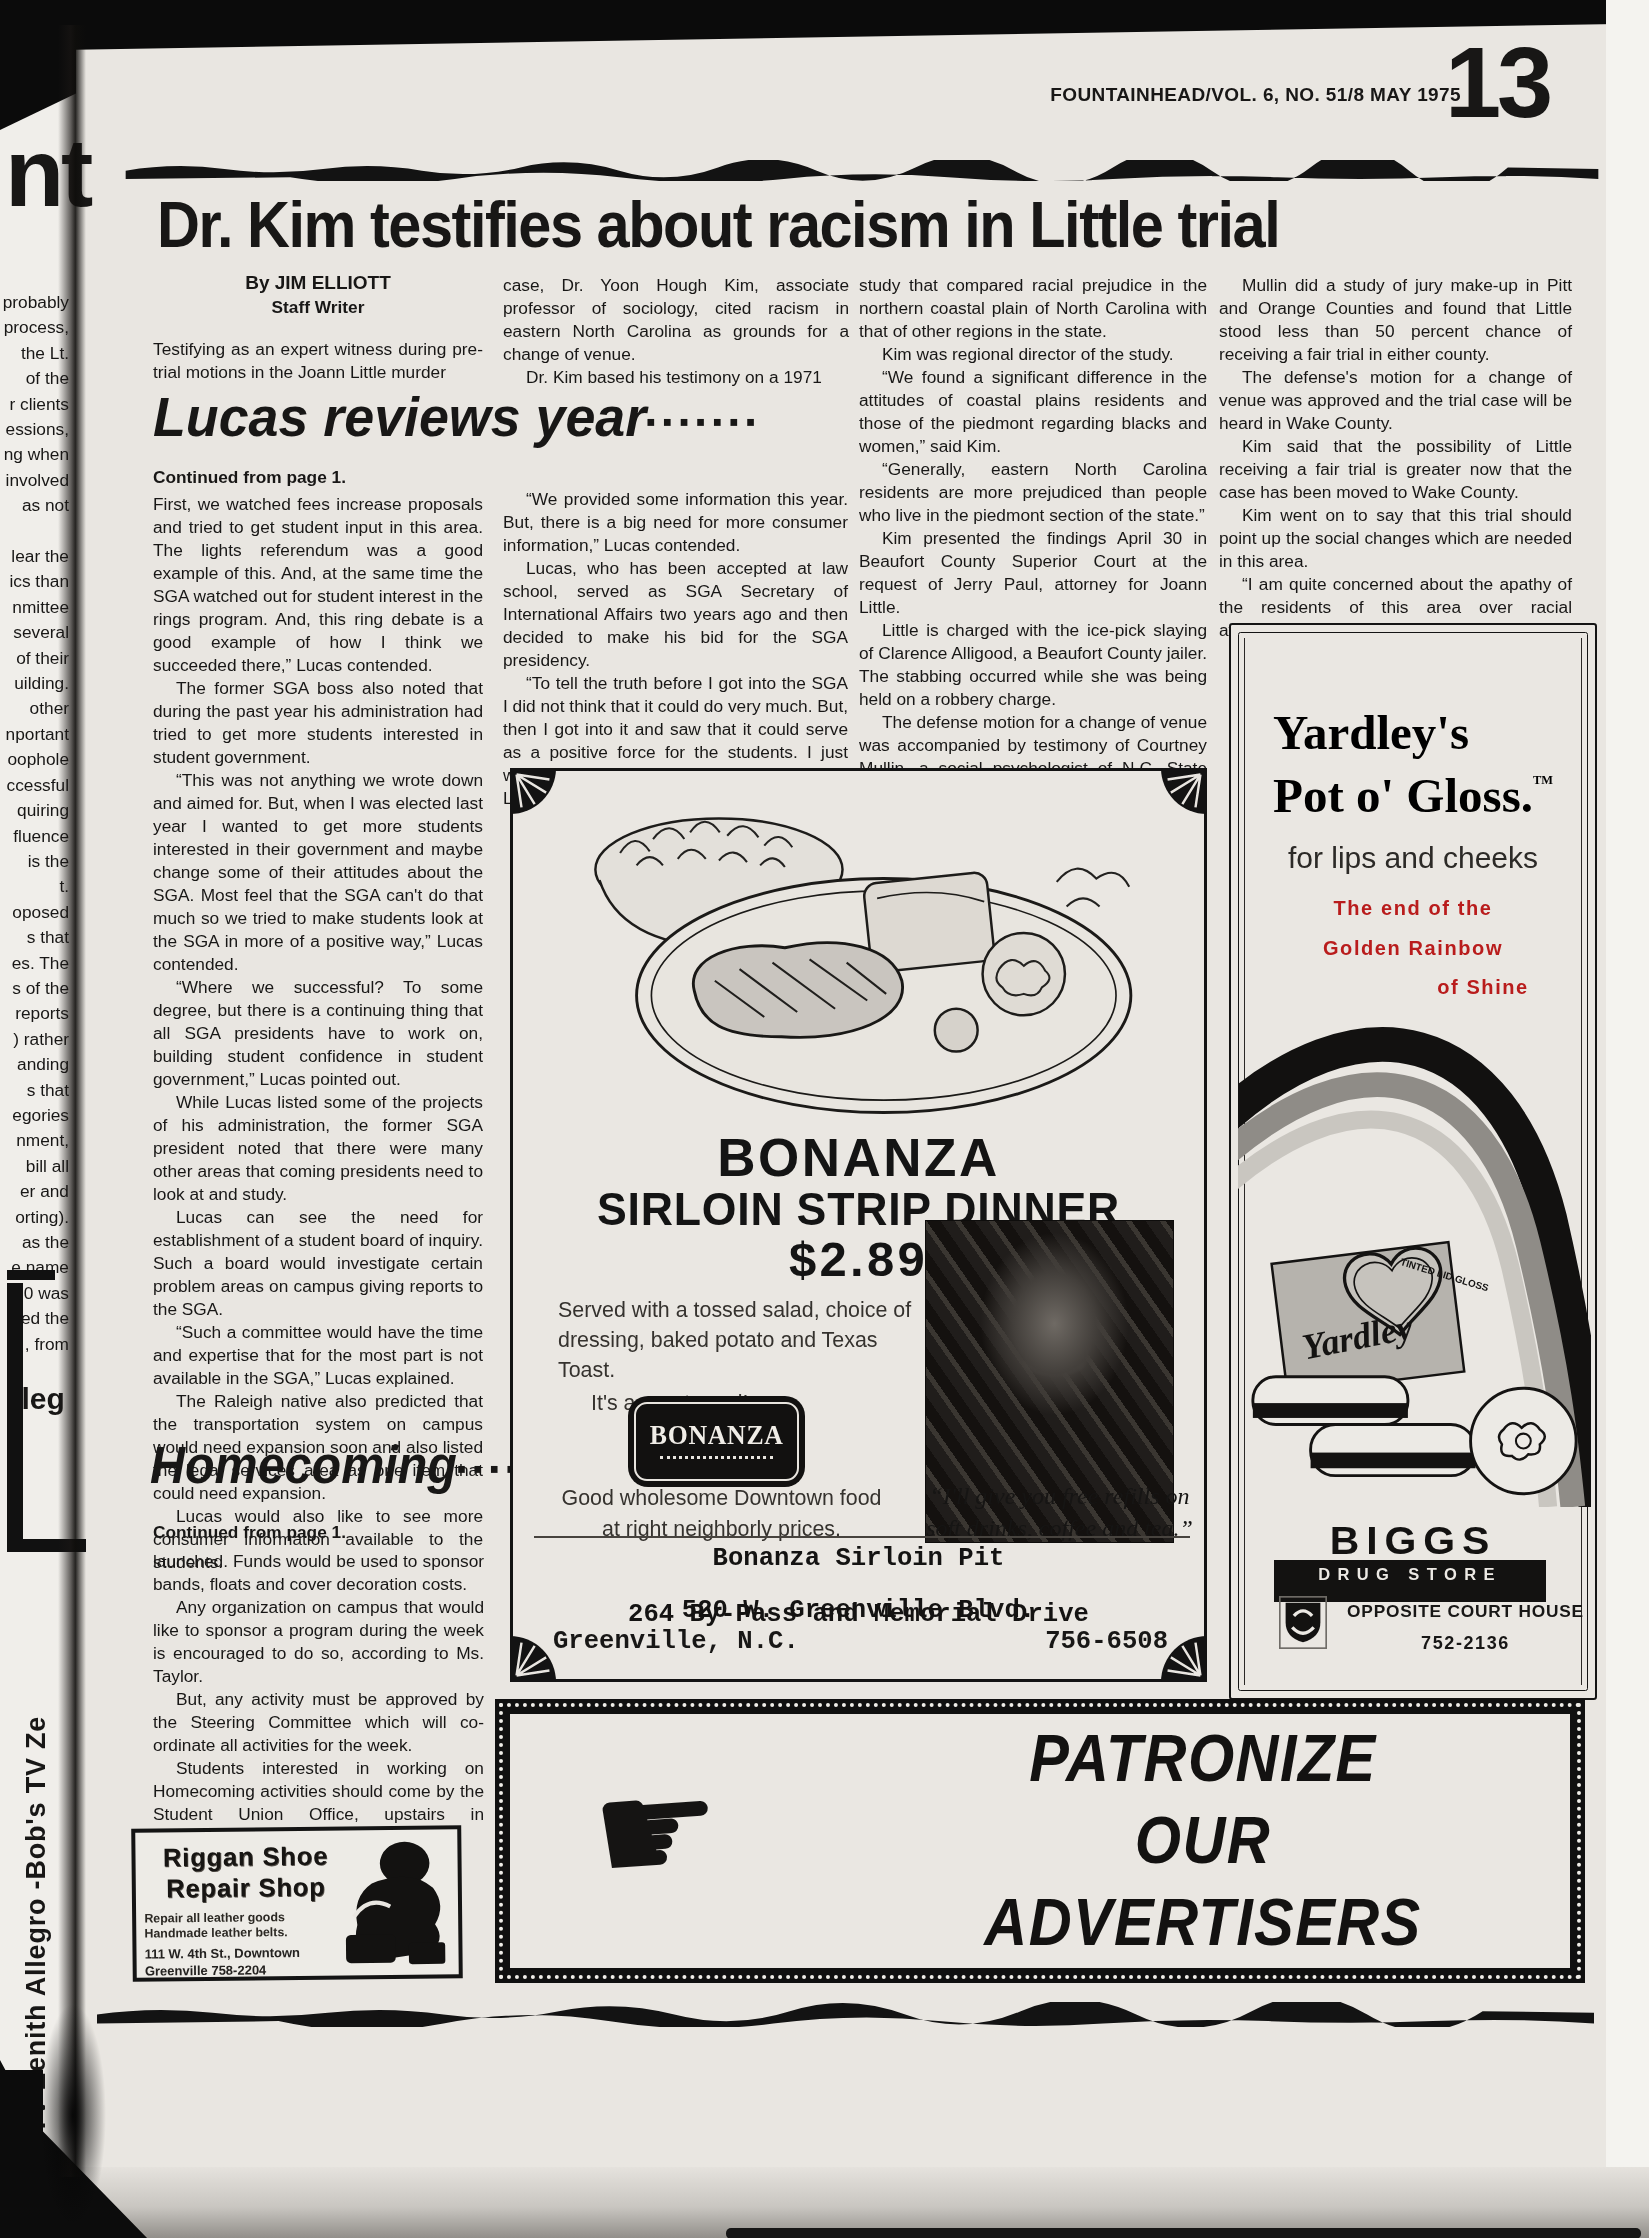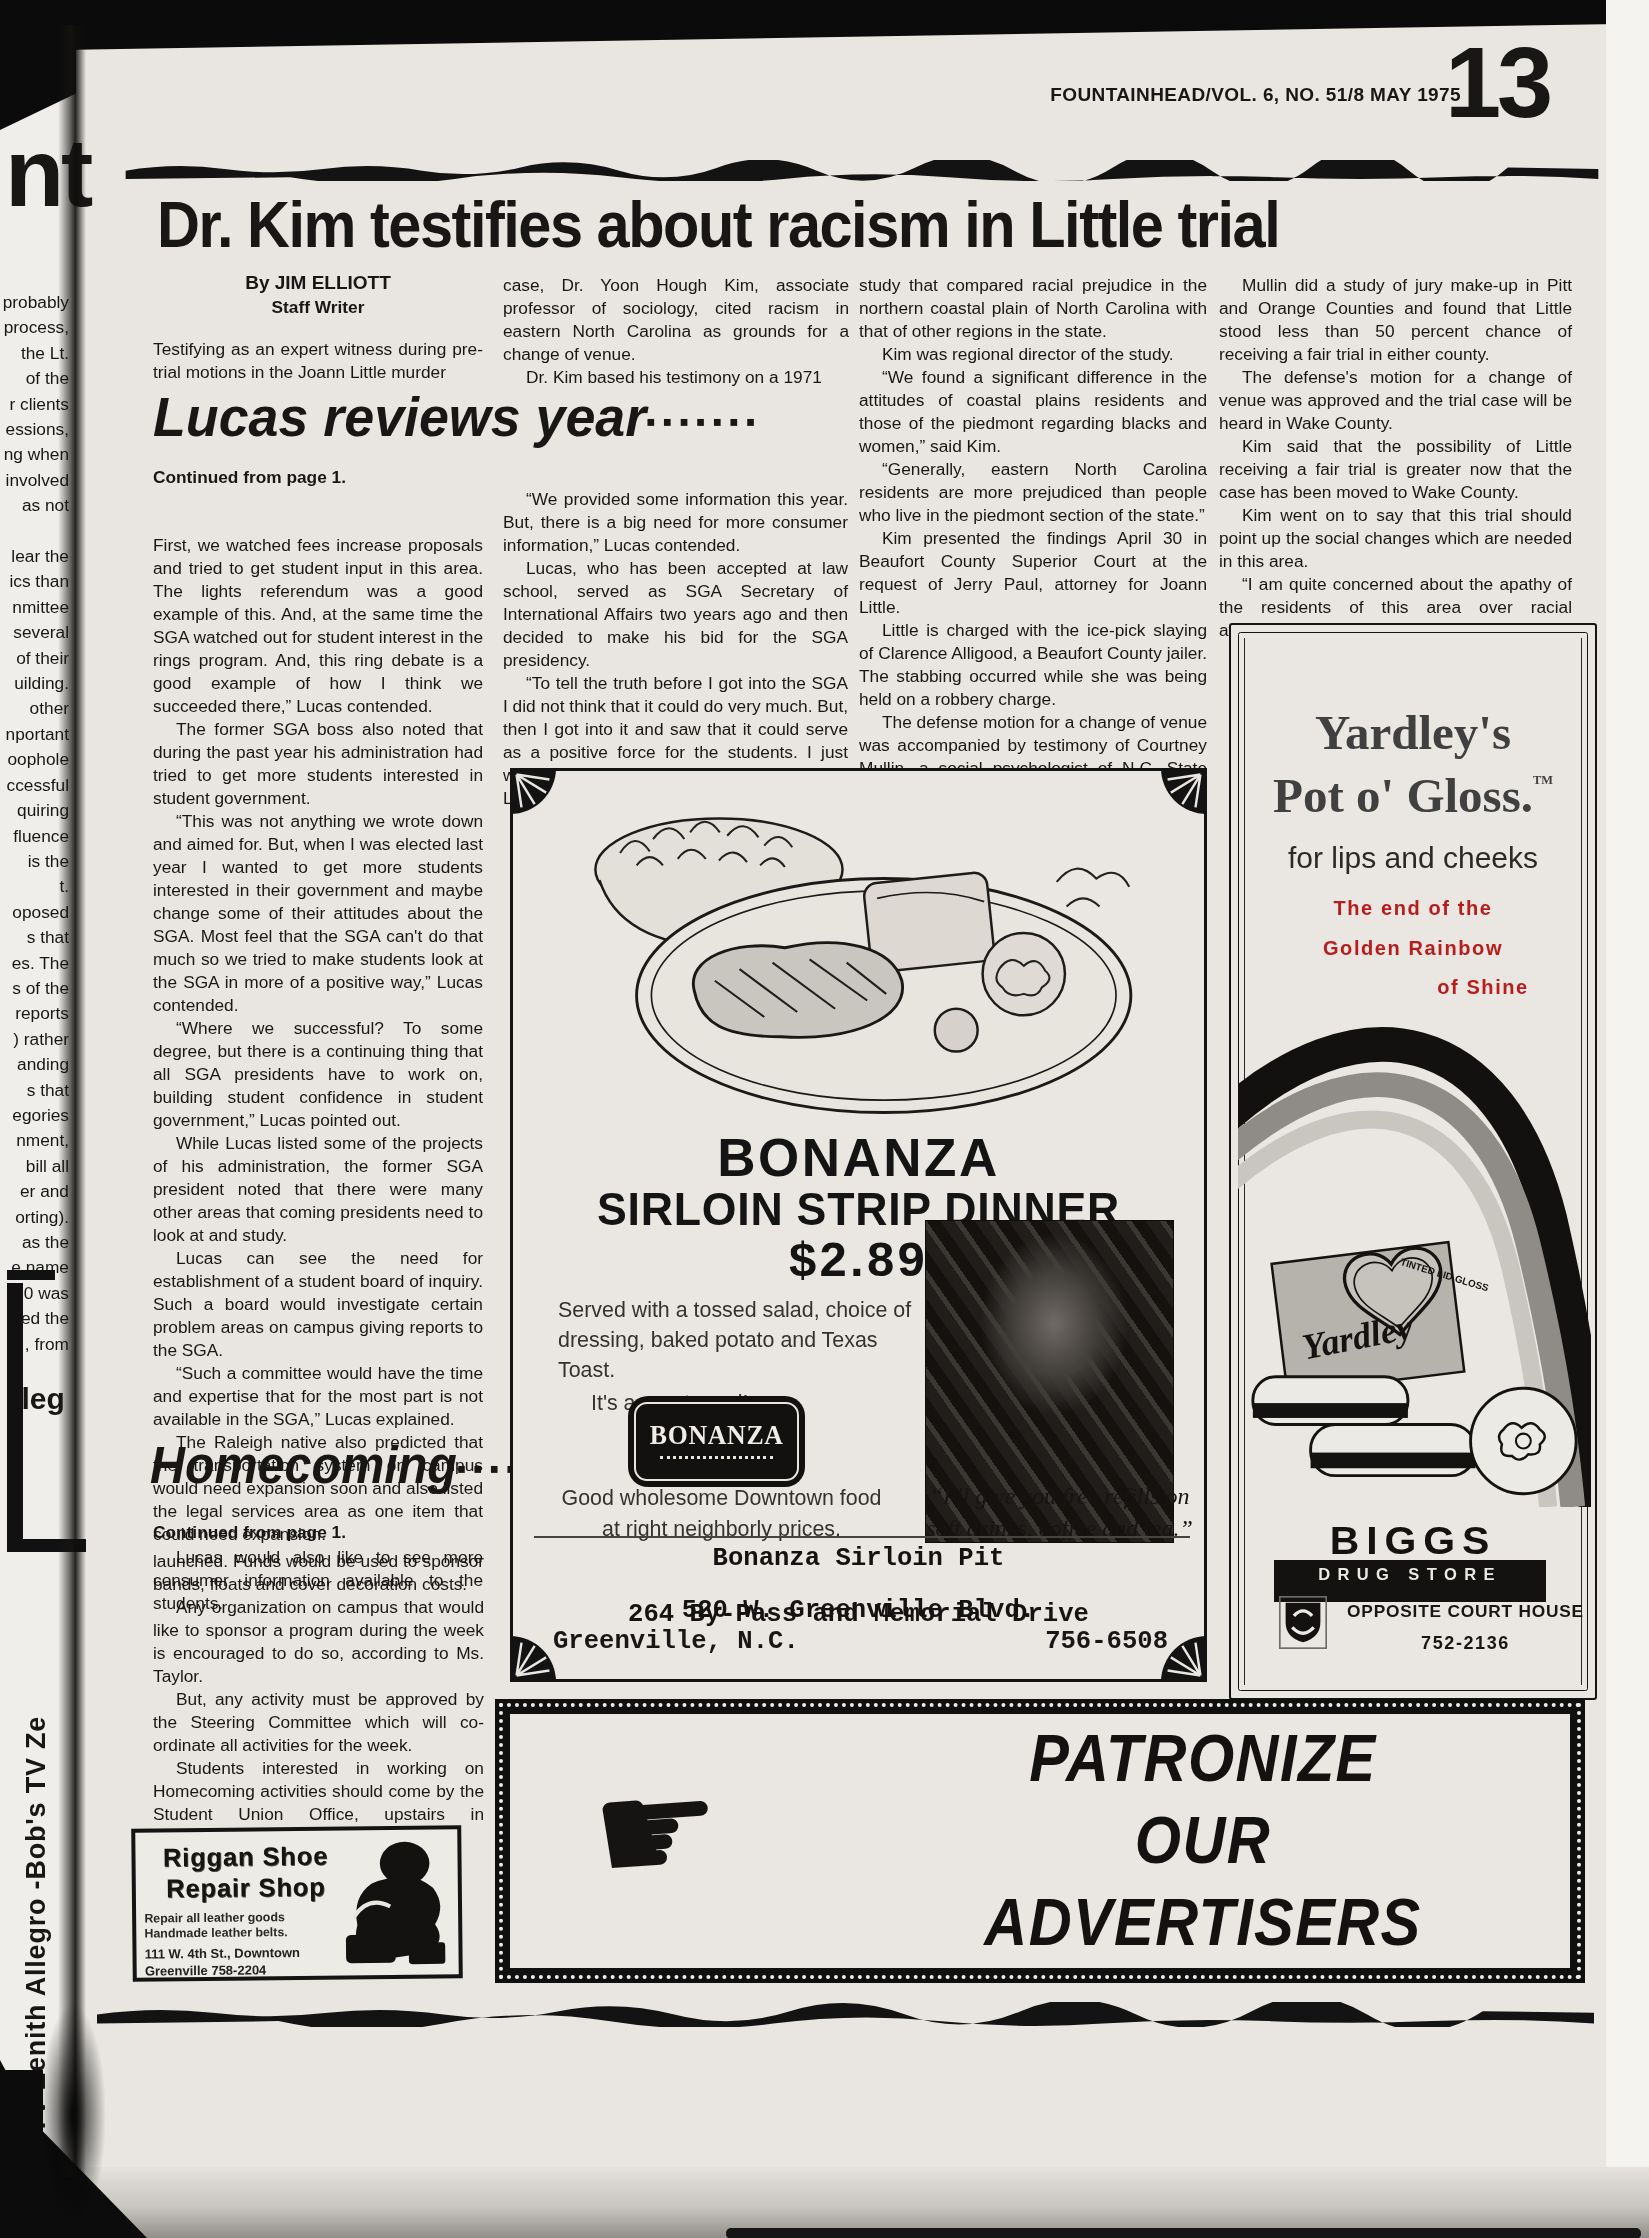--- a/index.html
+++ b/index.html
@@ -57,21 +57,21 @@
   .kim-col1{left:153px;top:338px;width:330px;}
   .kim-col2{left:503px;top:274px;width:346px;}
   .kim-col3{left:859px;top:274px;width:348px;}
   .kim-col4{left:1219px;top:274px;width:353px;}
 
   .section-headline{font-style:italic;font-weight:900;letter-spacing:0;white-space:nowrap;}
   .lucas-headline{left:153px;top:384px;font-size:56px;transform:scaleX(.96);transform-origin:left;}
   .headline-dots{font-size:28px;letter-spacing:7.4px;vertical-align:5px;}
   .continued{font-weight:700;font-size:17.3px;}
   .lucas-continued{left:153px;top:467px;}
-  .lucas-col1{left:153px;top:493px;width:330px;margin-top:41px;}
+  .lucas-col1{left:153px;top:493px;width:330px;}
   .lucas-col2{left:503px;top:488px;width:345px;}
 
   .homecoming-headline{left:150px;top:1436px;font-size:51px;transform:scaleX(.95);transform-origin:left;}
   .homecoming-continued{left:153px;top:1522px;}
   .homecoming-col{left:153px;top:1550px;width:331px;}
 
   
   .riggan{left:132px;top:1827px;width:330px;height:153px;border:4.1px solid #141414;
           background:#edebe6;transform:rotate(-.6deg);}
   .riggan-name{position:absolute;left:15px;top:10px;width:190px;text-align:center;
@@ -115,22 +115,22 @@
       font-weight:700;font-size:25.6px;}
   .bz-phone{position:absolute;right:36px;top:856px;font-family:"Liberation Mono",monospace;
       font-weight:700;font-size:25.6px;}
   .fan{position:absolute;width:46px;height:46px;}
 
   
   .yardley{left:1229px;top:623px;width:368px;height:1077px;border:2.5px solid #141414;
            border-radius:3.3px;background:#eae7e2;}
   .yardley-inner{position:absolute;inset:7.4px;border:1.6px solid #141414;border-radius:2.5px;}
   .yardley-inner2{position:absolute;inset:13px;border-left:0.8px solid #2a2826;border-right:0.8px solid #2a2826;}
-  .yd-title{position:absolute;width:100%;text-align:center;font-family:"Liberation Serif",serif;
-      font-weight:700;color:#404040;}
+  .yd-title{position:absolute;width:100%;font-family:"Liberation Serif",serif;
+      font-weight:700;color:#000000;padding-left:42px;}
   .yd-t1{top:79px;font-size:49px;}
   .yd-t2{top:142px;font-size:49px;}
   .yd-tm{font-size:12.4px;font-weight:700;vertical-align:28px;letter-spacing:0;}
   .yd-sub{position:absolute;top:216px;width:100%;text-align:center;font-size:30px;color:#2c2a27;}
   .yd-tag{position:absolute;width:100%;text-align:center;font-weight:800;font-size:20px;
       letter-spacing:1.6px;color:#b91c1c;}
   .yd-g1{top:272px;}.yd-g2{top:312px;}.yd-g3{top:351px;padding-left:140px;}
   .biggs-name{position:absolute;top:894px;width:100%;text-align:center;font-weight:900;
       font-size:39px;letter-spacing:6.6px;color:#131211;transform:scaleX(1.05);}
   .biggs-bar{position:absolute;left:43px;top:935px;width:272px;height:42px;background:#131211;

